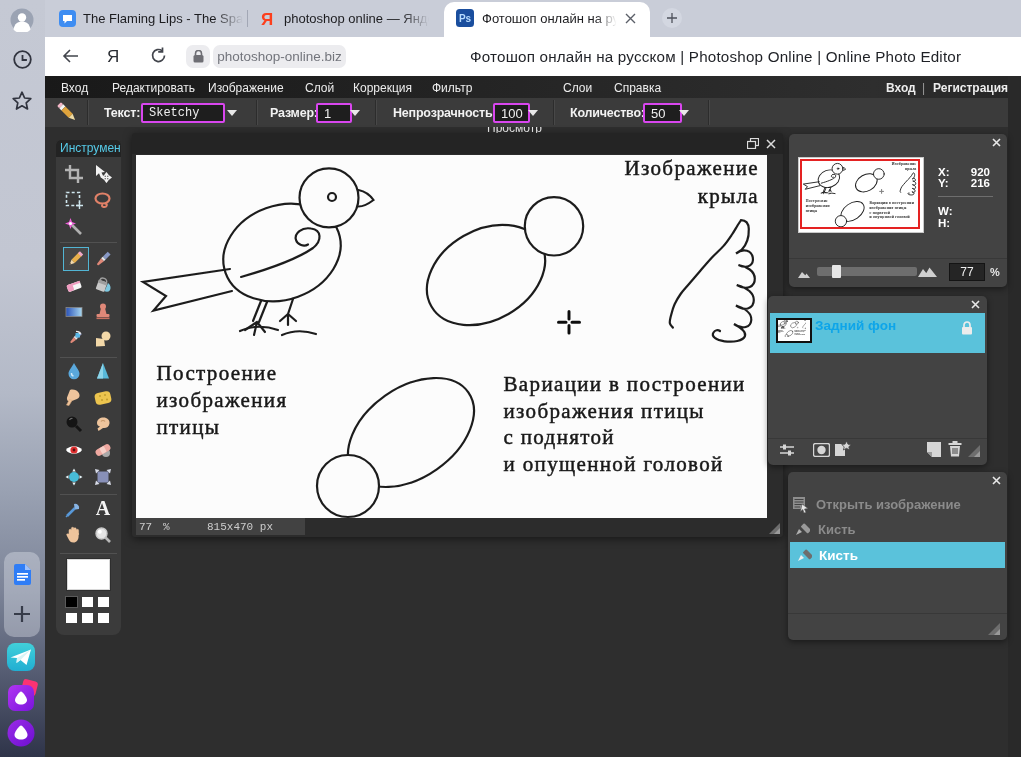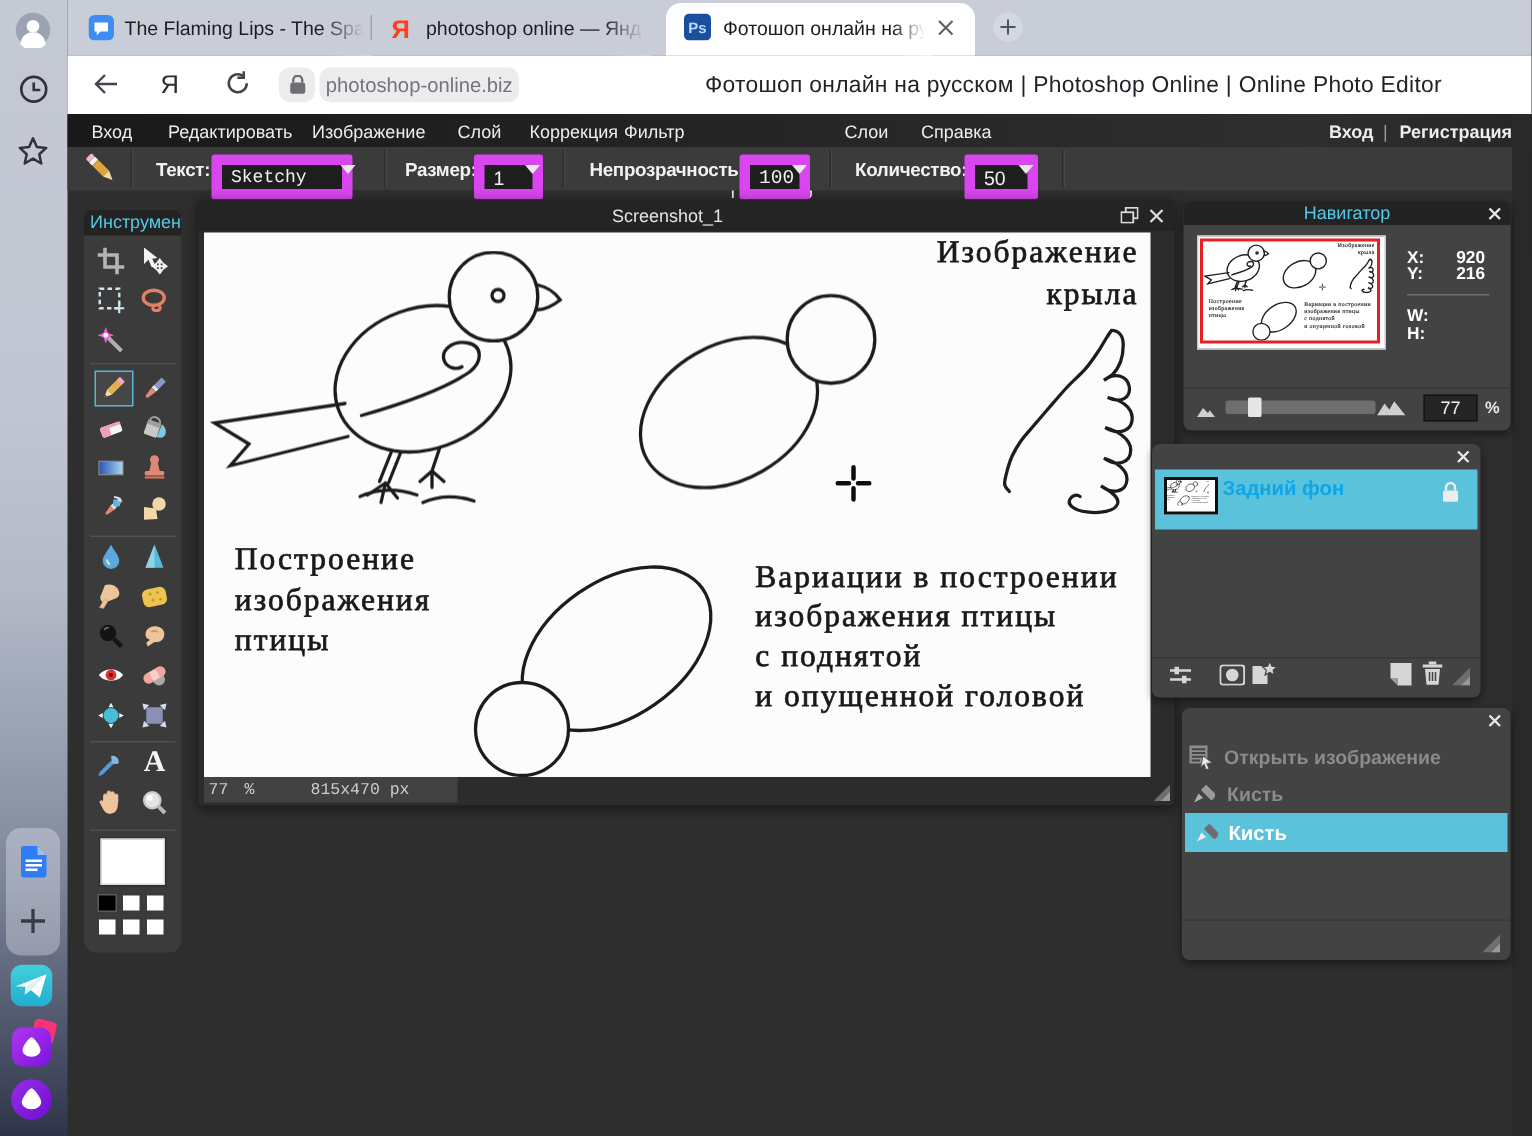--- a/index.html
+++ b/index.html
@@ -2,21 +2,21 @@
 <html><head>
 <meta charset="utf-8">
 <style>
 html,body{margin:0;padding:0;width:1021px;height:757px;overflow:hidden;background:#2e2e2e;font-family:"Liberation Sans",sans-serif;}
 .a{position:absolute;}
 .panel{position:absolute;background:#434343;border-radius:5px;box-shadow:0 2px 6px rgba(0,0,0,.45);}
 .phead{position:absolute;left:0;right:0;top:0;height:16px;background:#232323;border-radius:5px 5px 0 0;color:#55c9e6;font-size:12px;text-align:center;line-height:17px;}
 svg{display:block;}
 .mlbl{position:absolute;top:0;height:23px;line-height:24px;font-size:12px;color:#ededed;}
 .tlbl{position:absolute;top:0;height:29px;line-height:30px;font-size:12.5px;letter-spacing:-0.2px;font-weight:bold;color:#f2f2f2;}
-.tbox{position:absolute;top:5px;height:16px;background:#1e1e1e;border:7px solid #d946ef;border-radius:2px;color:#f0f0f0;font-size:13px;line-height:17px;padding-left:6px;}
+.tbox{position:absolute;top:5px;height:16px;background:#1e1e1e;border:2px solid #d946ef;border-radius:2px;color:#f0f0f0;font-size:13px;line-height:17px;padding-left:6px;}
 .tarr{position:absolute;top:12px;width:0;height:0;border-left:5px solid transparent;border-right:5px solid transparent;border-top:6px solid #e8e8e8;}
 .tsep{position:absolute;top:2px;height:25px;width:1px;background:#2c2c2c;border-right:1px solid #484848;}
 .ti{position:absolute;width:18px;height:18px;}
 .tdiv{position:absolute;left:4px;width:57px;height:1px;background:#515151;}
 </style>
 </head>
 <body>
 
 <div class="a" id="sidebar" style="left:0;top:0;width:45px;height:757px;background:linear-gradient(180deg,#c5c9d4 0%,#c2c6d2 35%,#b3b9c7 52%,#99a1b2 65%,#7c8498 78%,#555c72 89%,#2f3449 100%);">
 <svg class="a" style="left:10px;top:8px" width="24" height="24" viewBox="0 0 24 24">
@@ -121,21 +121,21 @@
   <div class="a" style="left:168px;top:8px;width:133px;height:23px;border-radius:7px;background:#ececef;color:#73757c;font-size:13.5px;line-height:23px;text-align:center;">photoshop-online.biz</div>
   <div class="a" style="left:425px;top:0;height:39px;line-height:40px;font-size:15.2px;letter-spacing:0.2px;color:#1f2126;">Фотошоп онлайн на русском | Photoshop Online | Online Photo Editor</div>
 </div>
 
 <div class="a" id="menubar" style="left:45px;top:76px;width:976px;height:22px;background:linear-gradient(90deg,#191919,#2e2e2e 85%,#262626);">
   <span class="mlbl" style="left:16px;">Вход</span>
   <span class="mlbl" style="left:67px;">Редактировать</span>
   <span class="mlbl" style="left:163px;">Изображение</span>
   <span class="mlbl" style="left:260px;">Слой</span>
   <span class="mlbl" style="left:308px;">Коррекция</span>
-  <span class="mlbl" style="left:371px;">Фильтр</span>
+  <span class="mlbl" style="left:387px;">Фильтр</span>
   <span class="mlbl" style="left:442px;margin-top:40px;">Просмотр</span>
   <span class="mlbl" style="left:518px;">Слои</span>
   <span class="mlbl" style="left:569px;">Справка</span>
   <span class="mlbl" style="left:841px;font-weight:bold;">Вход</span>
   <span class="mlbl" style="left:877px;color:#9a9a9a;">|</span>
   <span class="mlbl" style="left:888px;font-weight:bold;">Регистрация</span>
 </div>
 
 <div class="a" id="toolbar" style="left:45px;top:98px;width:963px;height:29px;background:#3b3b3b;">
   <svg class="a" style="left:10px;top:2px" width="25" height="25" viewBox="0 0 25 25">
@@ -149,21 +149,21 @@
   <div class="tsep" style="left:42px;"></div>
   <span class="tlbl" style="left:59px;">Текст:</span>
   <div class="tbox" style="left:96px;width:74px;font-family:'Liberation Mono',monospace;font-size:12px;">Sketchy</div>
   <div class="tarr" style="left:182px;"></div>
   <div class="tsep" style="left:211px;"></div>
   <span class="tlbl" style="left:225px;">Размер:</span>
   <div class="tbox" style="left:271px;width:26px;">1</div>
   <div class="tarr" style="left:305px;"></div>
   <div class="tsep" style="left:330px;"></div>
   <span class="tlbl" style="left:348px;">Непрозрачность:</span>
-  <div class="tbox" style="left:448px;width:27px;font-family:Liberation Mono, monospace;">100</div>
+  <div class="tbox" style="left:448px;width:27px;">100</div>
   <div class="tarr" style="left:483px;"></div>
   <div class="tsep" style="left:508px;"></div>
   <span class="tlbl" style="left:525px;">Количество:</span>
   <div class="tbox" style="left:598px;width:29px;">50</div>
   <div class="tarr" style="left:634px;"></div>
   <div class="tsep" style="left:663px;"></div>
 </div>
 
 <div class="a" style="left:1008px;top:76px;width:13px;height:681px;background:#292929;"></div>
 
@@ -334,21 +334,20 @@
   <div class="a" style="left:10px;top:457px;width:11px;height:10px;background:#000;box-shadow:0 0 0 1px #5a5a5a;"></div>
   <div class="a" style="left:26px;top:457px;width:11px;height:10px;background:#fff;"></div>
   <div class="a" style="left:42px;top:457px;width:11px;height:10px;background:#fff;"></div>
   <div class="a" style="left:10px;top:473px;width:11px;height:10px;background:#fff;"></div>
   <div class="a" style="left:26px;top:473px;width:11px;height:10px;background:#fff;"></div>
   <div class="a" style="left:42px;top:473px;width:11px;height:10px;background:#fff;"></div>
 </div>
 
 <div class="a" id="window" style="left:132px;top:133px;width:651px;height:404px;background:#2c2c2c;border-radius:3px;box-shadow:0 2px 8px rgba(0,0,0,.5);">
   <div class="a" style="left:0;top:0;width:651px;height:21px;background:#242424;border-radius:3px 3px 0 0;color:#e4e4e4;font-size:12px;">
-    <div class="a" style="left:276px;top:0;width:400px;height:21px;line-height:22px;text-align:left;">Screenshot_1</div>
     <svg class="a" style="left:615px;top:5px" width="12" height="11" viewBox="0 0 12 11">
       <rect x="3.5" y="0.5" width="8" height="7" fill="none" stroke="#dcdcdc" stroke-width="1.2"></rect>
       <rect x="0.5" y="3.5" width="8" height="7" fill="#242424" stroke="#dcdcdc" stroke-width="1.2"></rect>
     </svg>
     <svg class="a" style="left:634px;top:6px" width="10" height="10" viewBox="0 0 10 10">
       <path d="M1 1 L9 9 M9 1 L1 9" stroke="#dcdcdc" stroke-width="1.5"></path>
     </svg>
   </div>
   <div class="a" id="canvas" style="left:4px;top:22px;width:631px;height:363px;background:#fcfcfc;">
     <svg width="631" height="363" viewBox="0 0 631 363">
@@ -406,21 +405,20 @@
   <div class="a" style="left:7px;top:385px;height:17px;line-height:18px;font-size:11px;color:#cccccc;font-family:'Liberation Mono',monospace;">77</div>
   <div class="a" style="left:31px;top:385px;height:17px;line-height:18px;font-size:11px;color:#cccccc;font-family:'Liberation Mono',monospace;">%</div>
   <div class="a" style="left:75px;top:385px;height:17px;line-height:18px;font-size:11px;color:#cccccc;font-family:'Liberation Mono',monospace;">815x470 px</div>
   <svg class="a" style="left:637px;top:390px" width="11" height="11" viewBox="0 0 11 11">
     <path d="M11 0 L11 11 L0 11 Z" fill="#6e6e6e"></path>
     <path d="M11 5 L11 11 L5 11 Z" fill="#9a9a9a"></path>
   </svg>
 </div>
 
 <div class="panel" id="navpanel" style="left:789px;top:134px;width:218px;height:153px;">
-  <div class="phead">Навигатор</div>
   <svg class="a" style="left:203px;top:4px" width="9" height="9" viewBox="0 0 9 9">
       <path d="M1 1 L8 8 M8 1 L1 8" stroke="#e8e8e8" stroke-width="1.6"></path>
     </svg>
   <div class="a" style="left:9px;top:23px;width:124px;height:74px;background:#fff;border:1px solid #c9c9c9;">
     <div class="a" style="left:1px;top:1px;width:116px;height:66px;border:2px solid #e42222;">
       <svg width="116" height="66" viewBox="0 0 631 363" preserveAspectRatio="none">
         <use href="#sk" stroke-width="5" stroke="#333"></use>
           <use href="#sktext"></use>
       </svg>
     </div>

